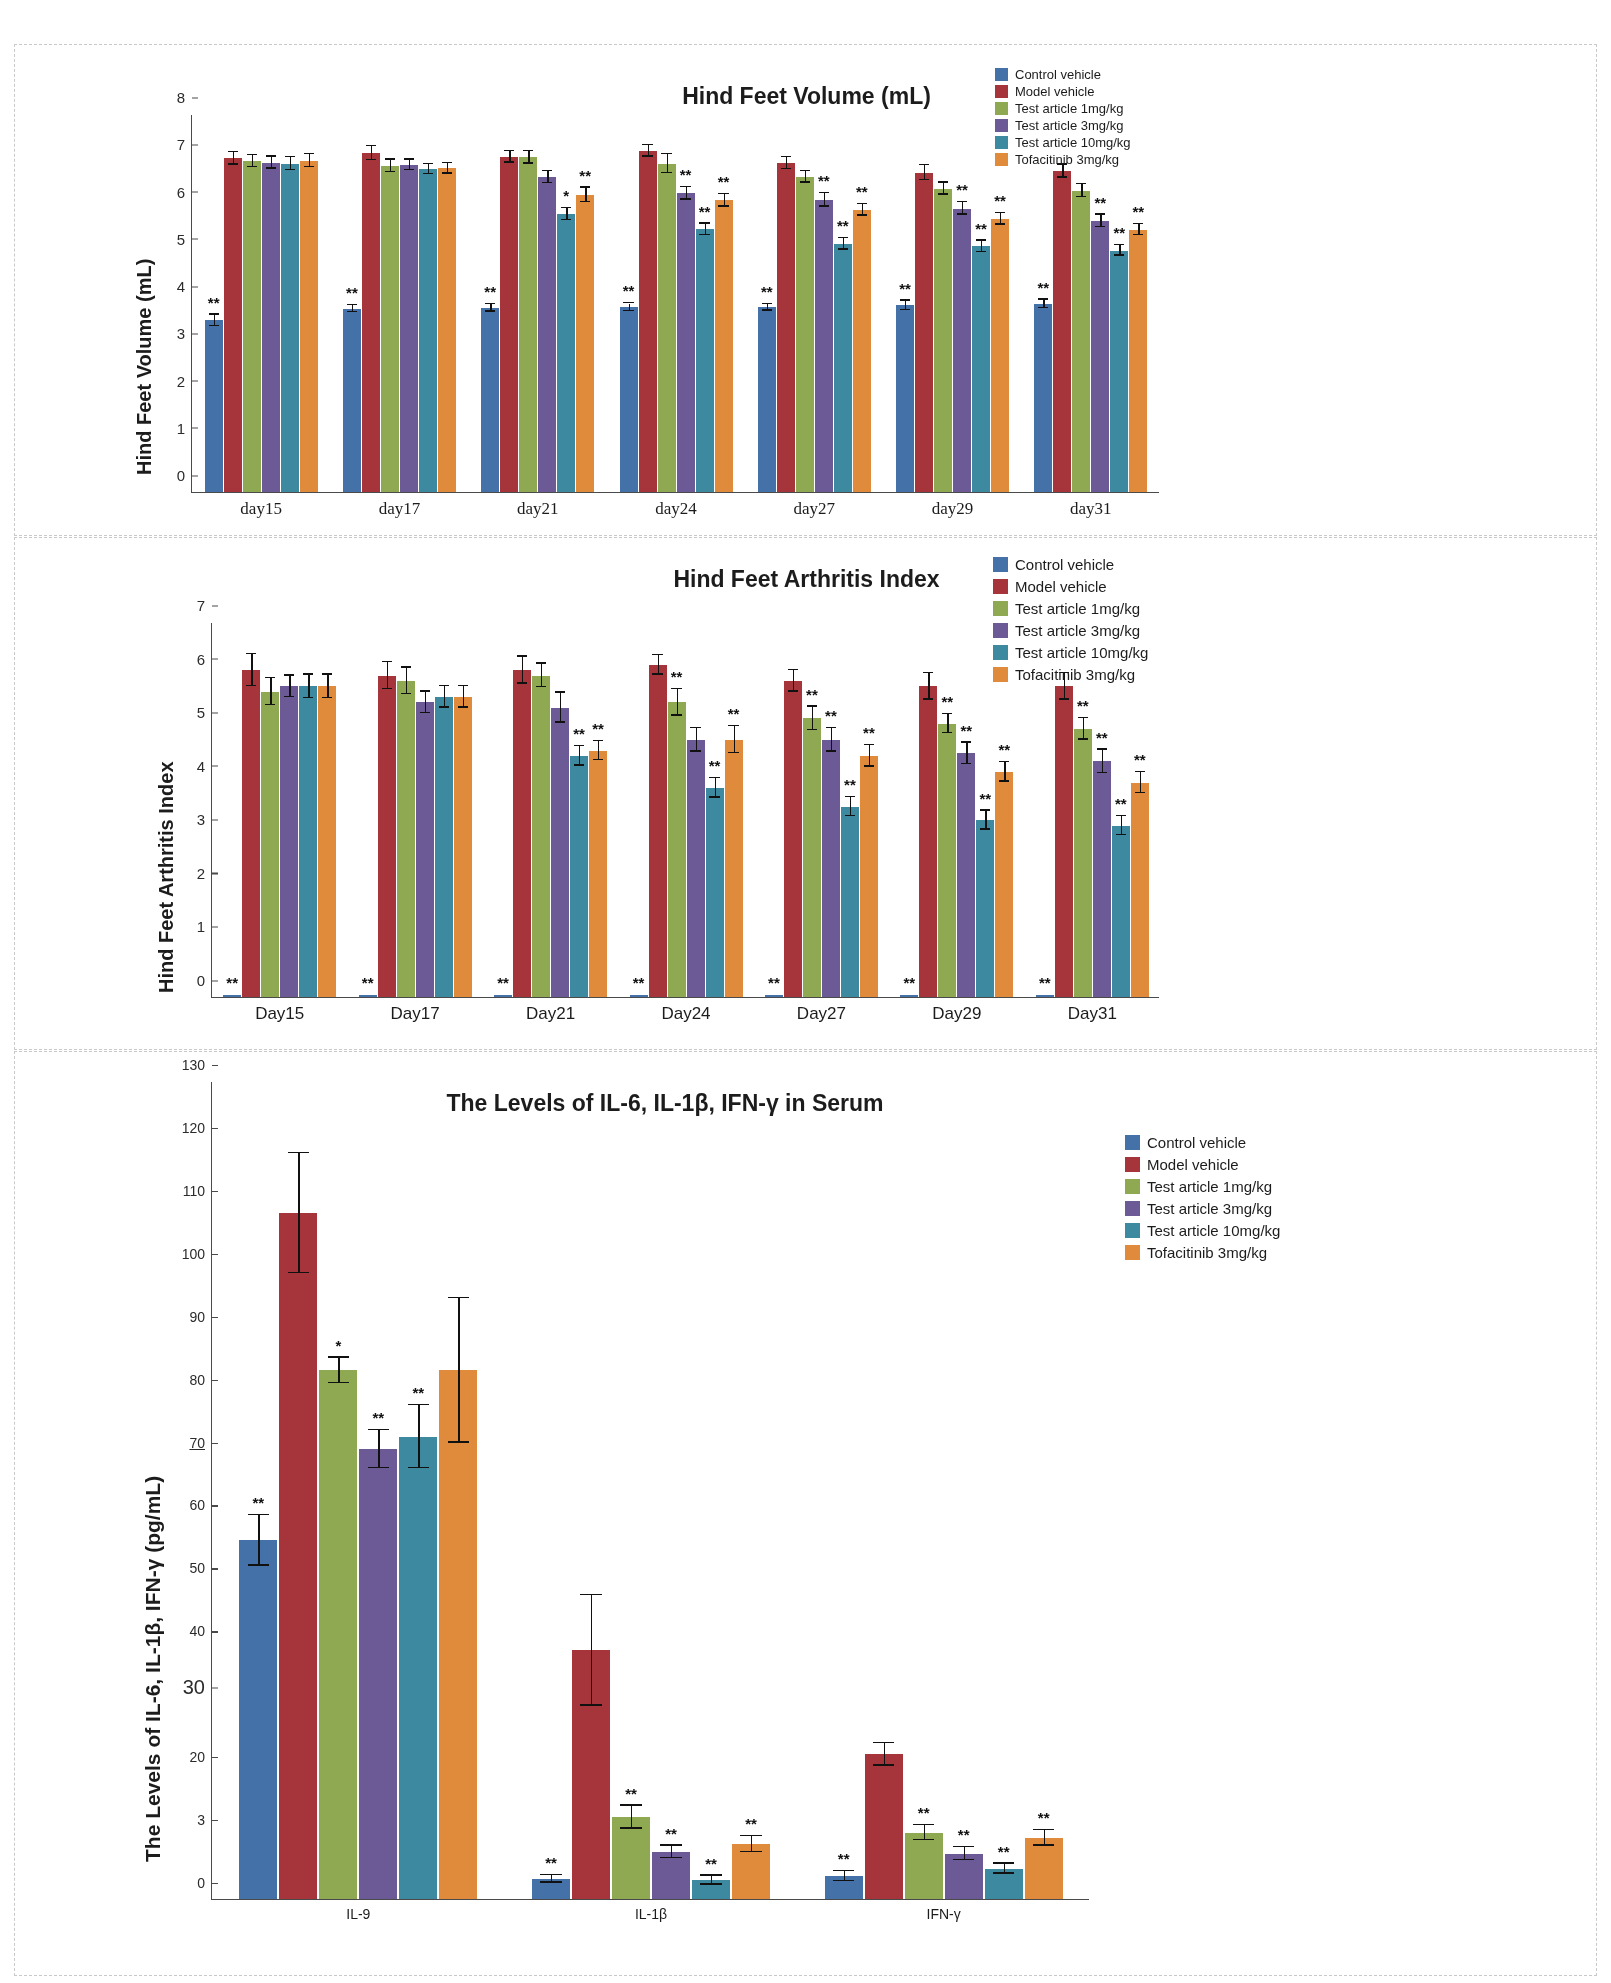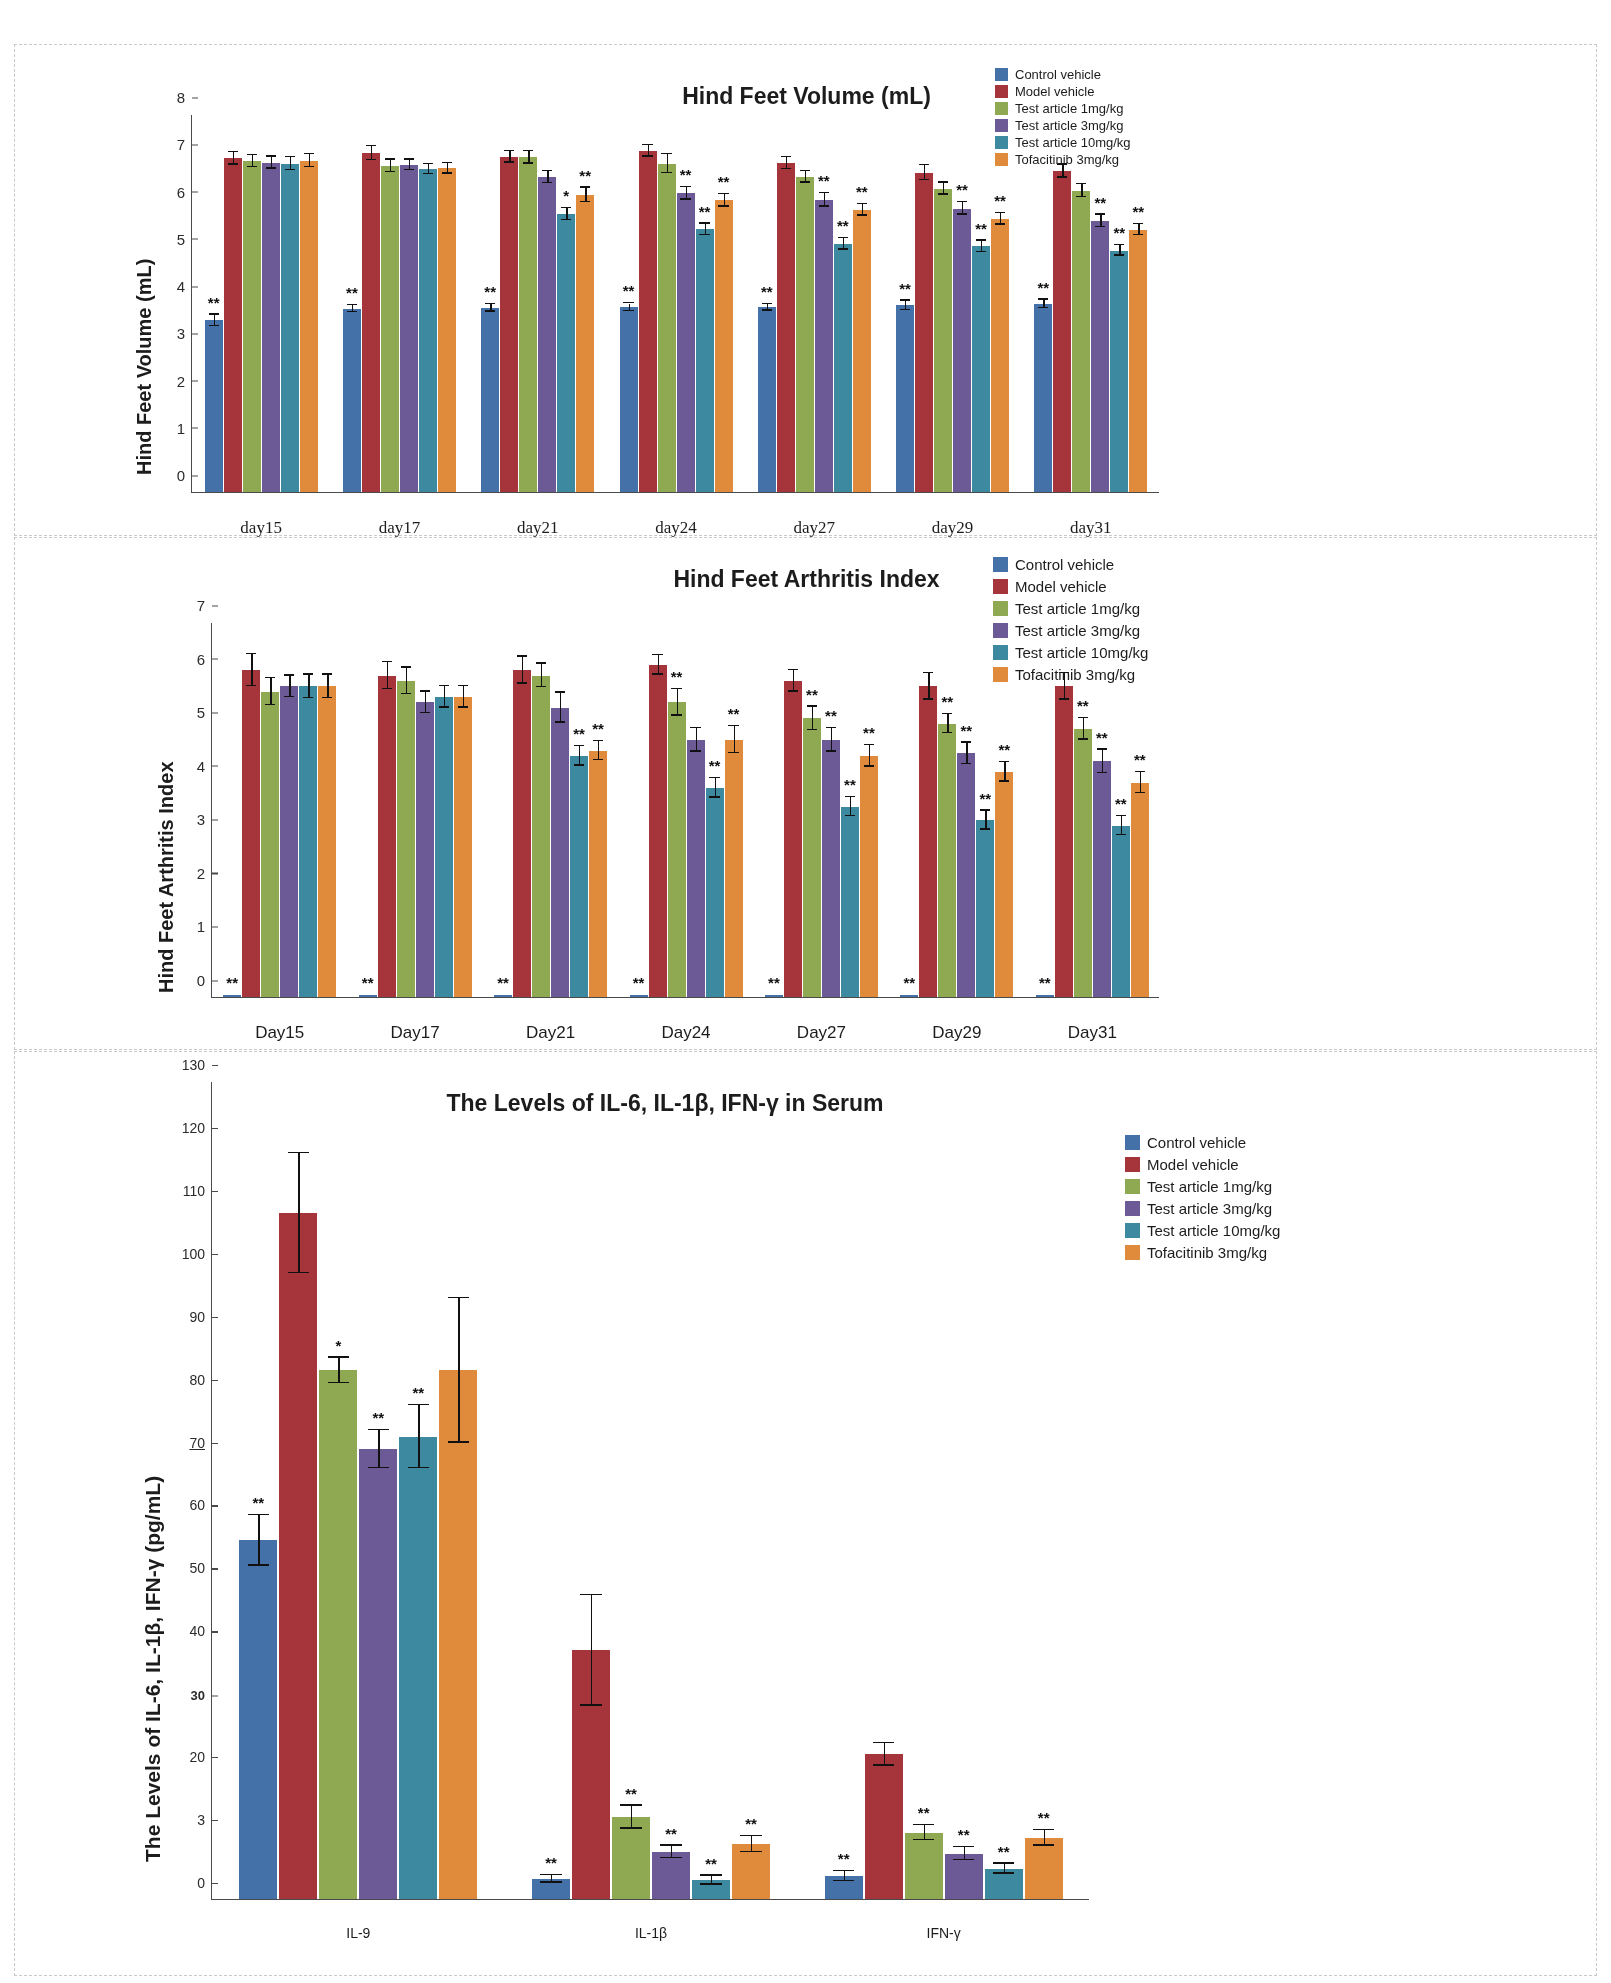--- a/index.html
+++ b/index.html
@@ -77,21 +77,21 @@
     content: "";
     position: absolute;
     right: -6px; top: 50%;
     width: 6px; height: 1.2px;
     background: #4a4a4a;
   }
   .xlabel {
     position: absolute;
     top: 100%;
     transform: translateX(-50%);
-    margin-top: 26px;
+    margin-top: 7px;
     font-size: 16px;
     color: #1c1c1c;
     white-space: nowrap;
     font-family: "Liberation Serif", serif;
   }
   .xlabel.sans { font-family: "Liberation Sans", sans-serif; }
   .bar {
     position: absolute;
     bottom: 0;
   }
@@ -601,21 +601,21 @@
       </div>
   </div>
 
   <div class="panel" id="panel-serum">
     <div class="chart-title" style="left:120px;top:38px;width:1060px;font-size:23px;">The Levels of IL-6, IL-1β, IFN-γ in Serum</div>
     <div class="ytitle" style="left:126px;top:810px;font-size:21px;">The Levels of IL-6, IL-1β, IFN-γ  (pg/mL)</div>
     <div class="plot" id="plot-serum" style="left:196px;top:30px;width:878px;height:818px;">
         <div class="ytick" style="bottom: 0px; font-size: 14px;">0</div>
         <div class="ytick" style="bottom: 62.9231px; font-size: 14px;">3</div>
         <div class="ytick" style="bottom: 125.846px; font-size: 14px;">20</div>
-        <div class="ytick" style="bottom: 188.769px; font-size: 13px; font-weight: bold;">30</div>
+        <div class="ytick" style="bottom: 188.769px; font-size: 20px;">30</div>
         <div class="ytick" style="bottom: 251.692px; font-size: 14px;">40</div>
         <div class="ytick" style="bottom: 314.615px; font-size: 14px;">50</div>
         <div class="ytick" style="bottom: 377.538px; font-size: 14px;">60</div>
         <div class="ytick" style="bottom: 440.462px; font-size: 14px; text-decoration: underline;">70</div>
         <div class="ytick" style="bottom: 503.385px; font-size: 14px;">80</div>
         <div class="ytick" style="bottom: 566.308px; font-size: 14px;">90</div>
         <div class="ytick" style="bottom: 629.231px; font-size: 14px;">100</div>
         <div class="ytick" style="bottom: 692.154px; font-size: 14px;">110</div>
         <div class="ytick" style="bottom: 755.077px; font-size: 14px;">120</div>
         <div class="ytick" style="bottom: 818px; font-size: 14px;">130</div>

